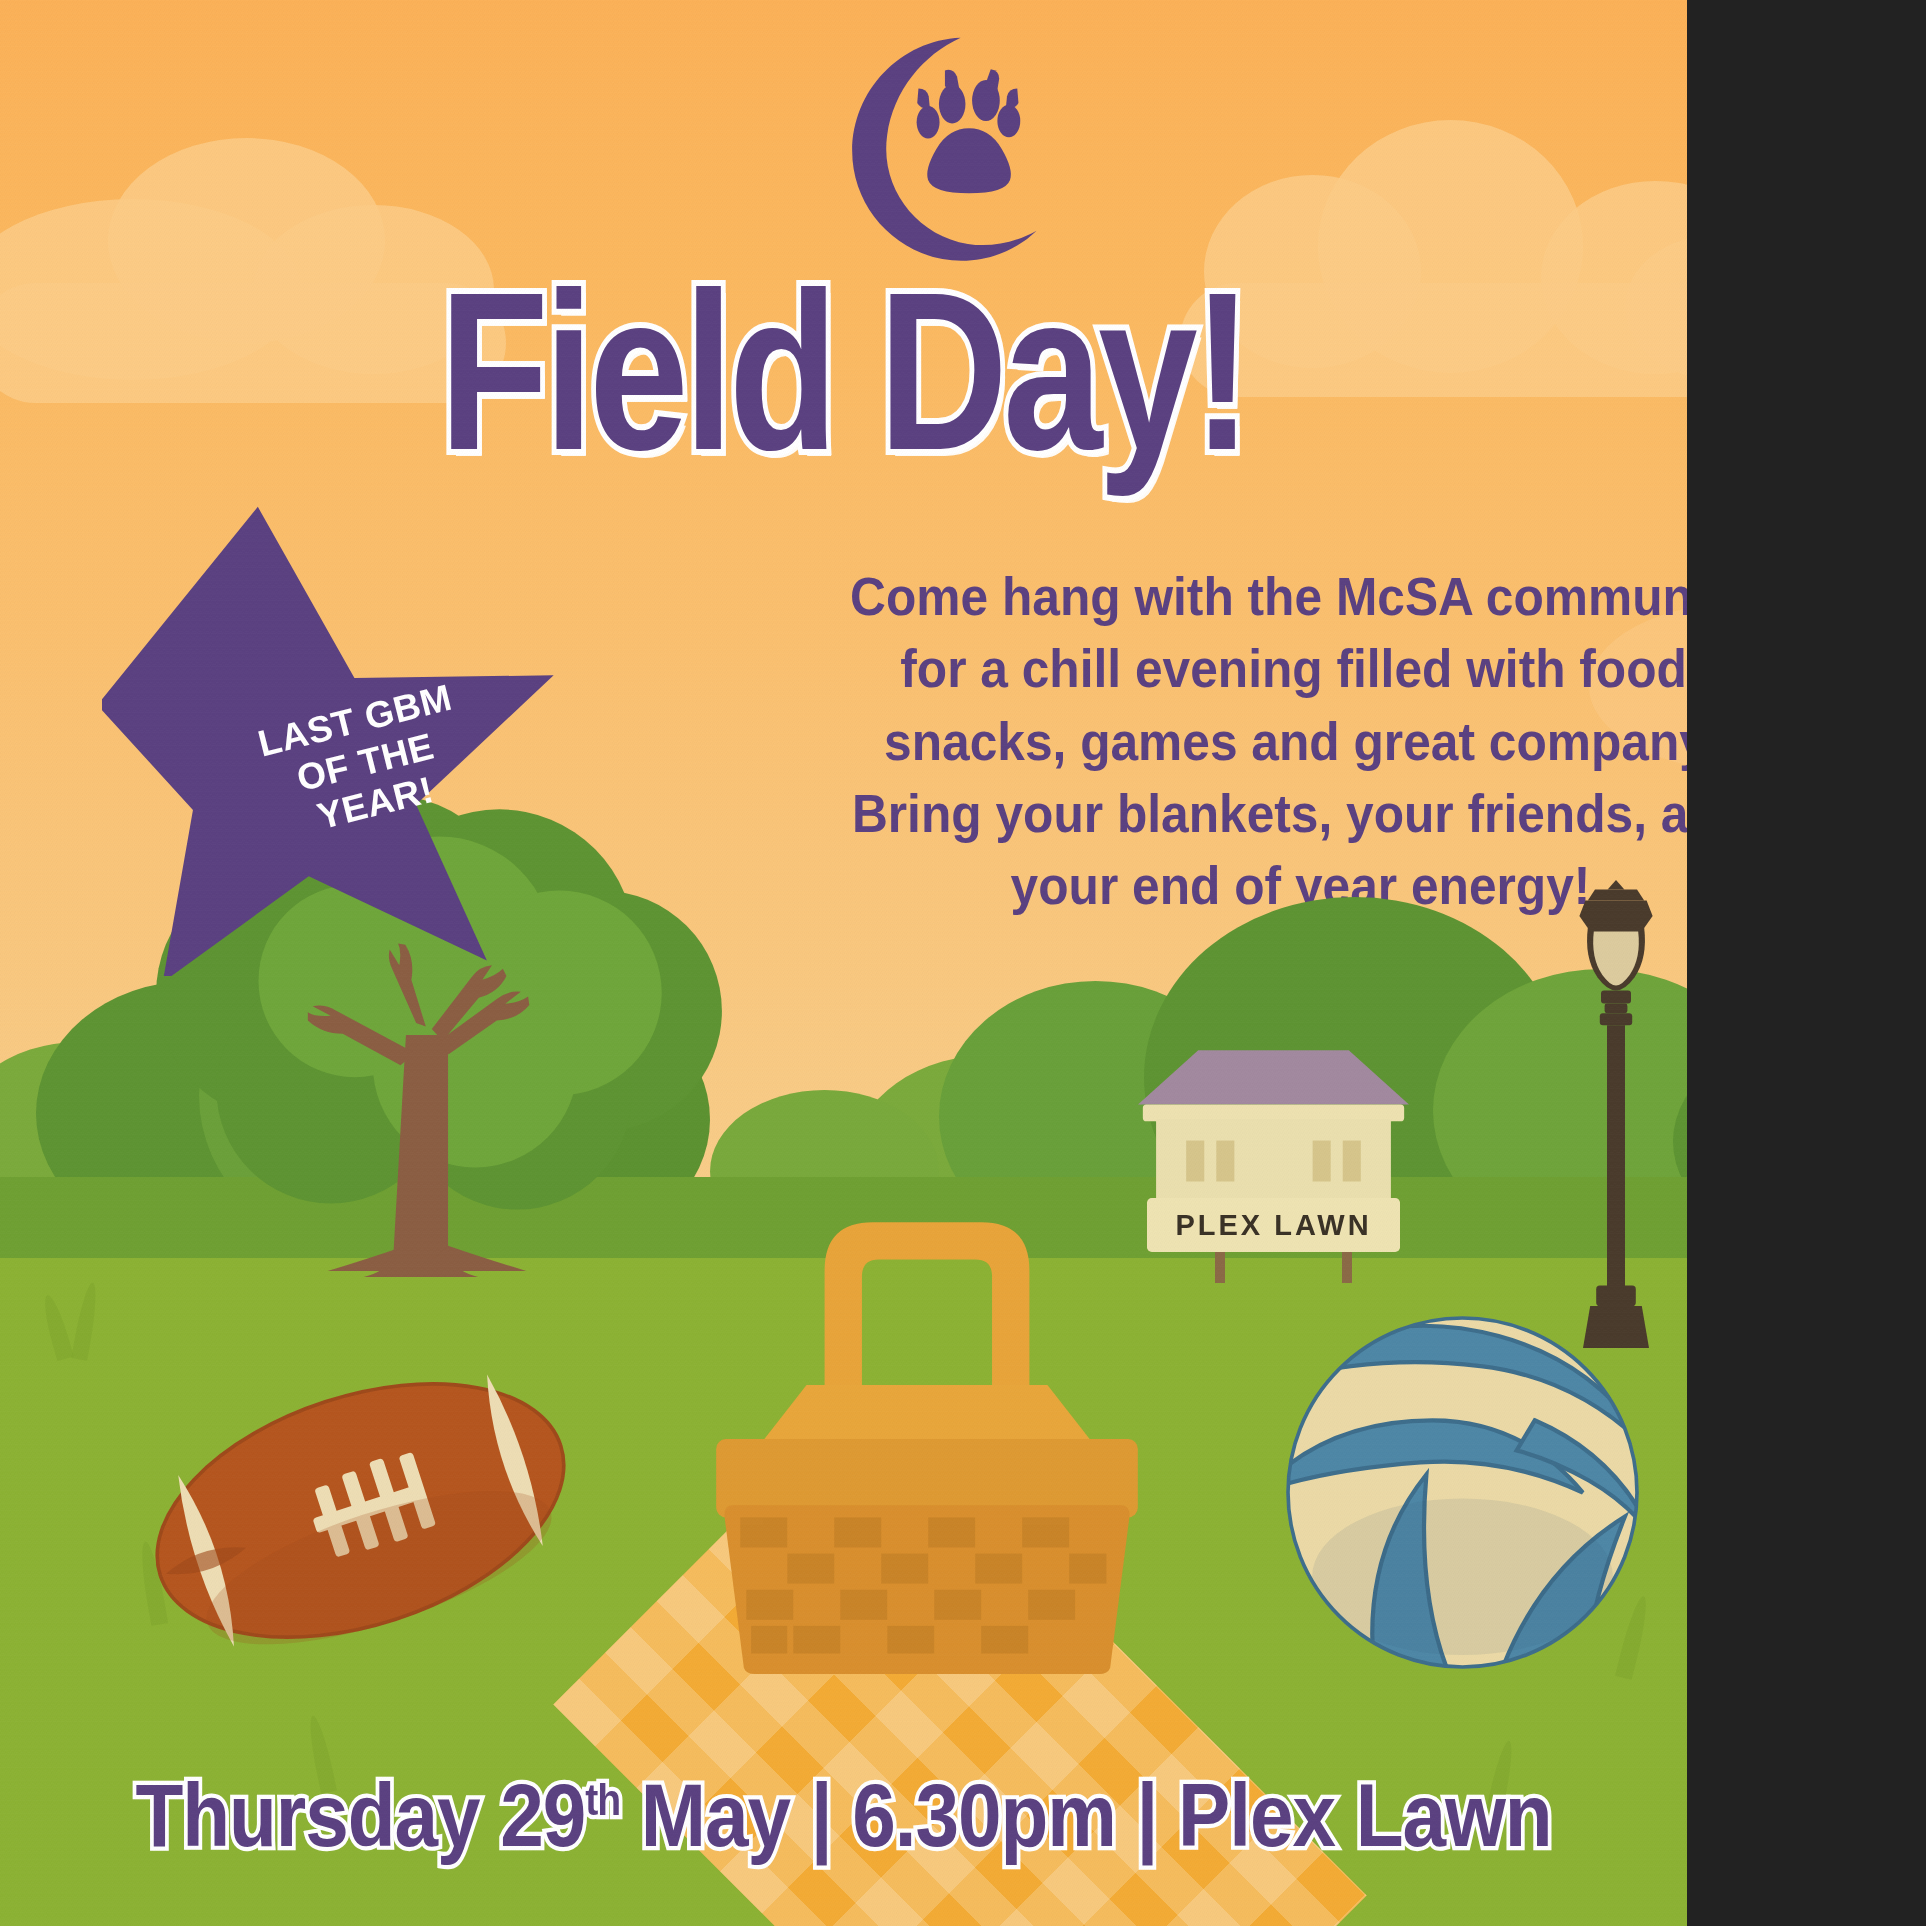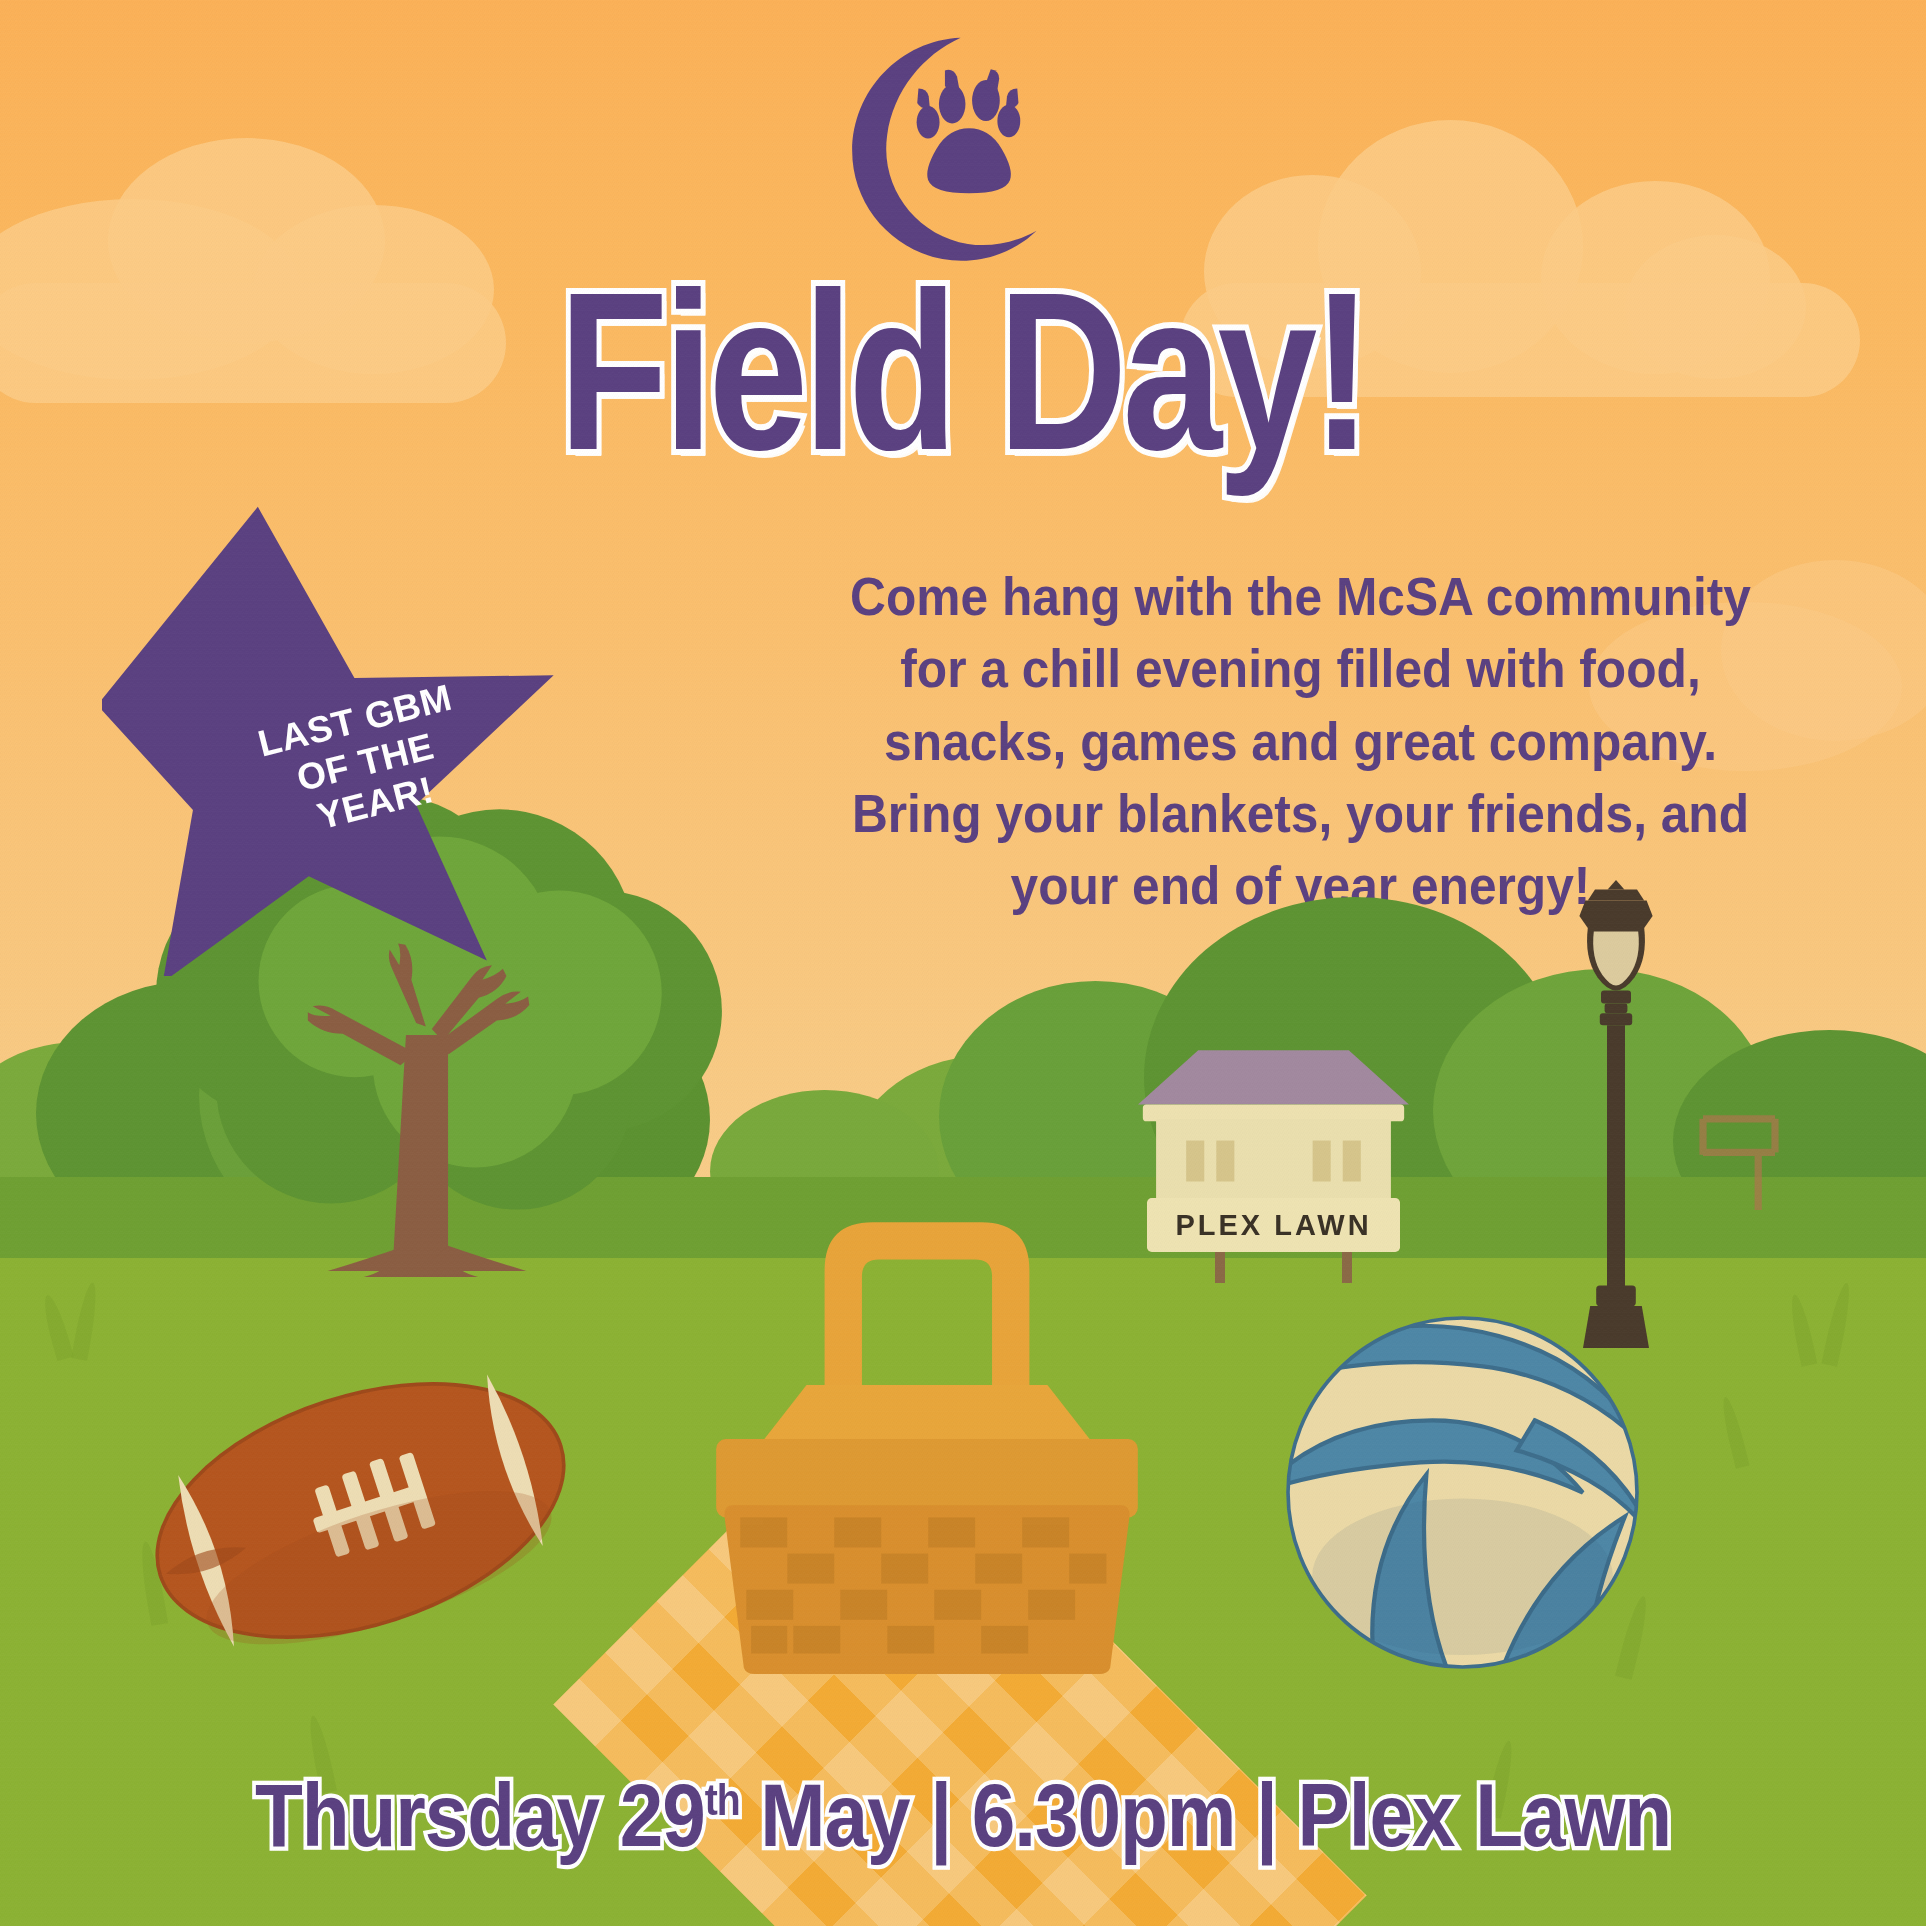--- a/index.html
+++ b/index.html
@@ -1,20 +1,20 @@
 <!DOCTYPE html>
 <html style="font-size:9.6px"><head>
 <meta charset="utf-8">
 <style>
   html,body{margin:0;padding:0;background:#222;}
   *{box-sizing:border-box;}
 
   #poster{
     position:relative;
-    width:1926px;height:1926px;
+    width:1687px;height:1926px;
     overflow:hidden;
     font-family:"Liberation Sans",sans-serif;
     background:linear-gradient(180deg,#FBB158 0%, #FBB85F 14%, #FAC070 34%, #F8CB86 58%, #F7D393 78%, #F6D79A 100%);
   }
 
   
   .cloud{position:absolute;background:#FCC476;border-radius:50%;opacity:.85;}
   .cloud.pale{background:#FBCB86;}
 
   

